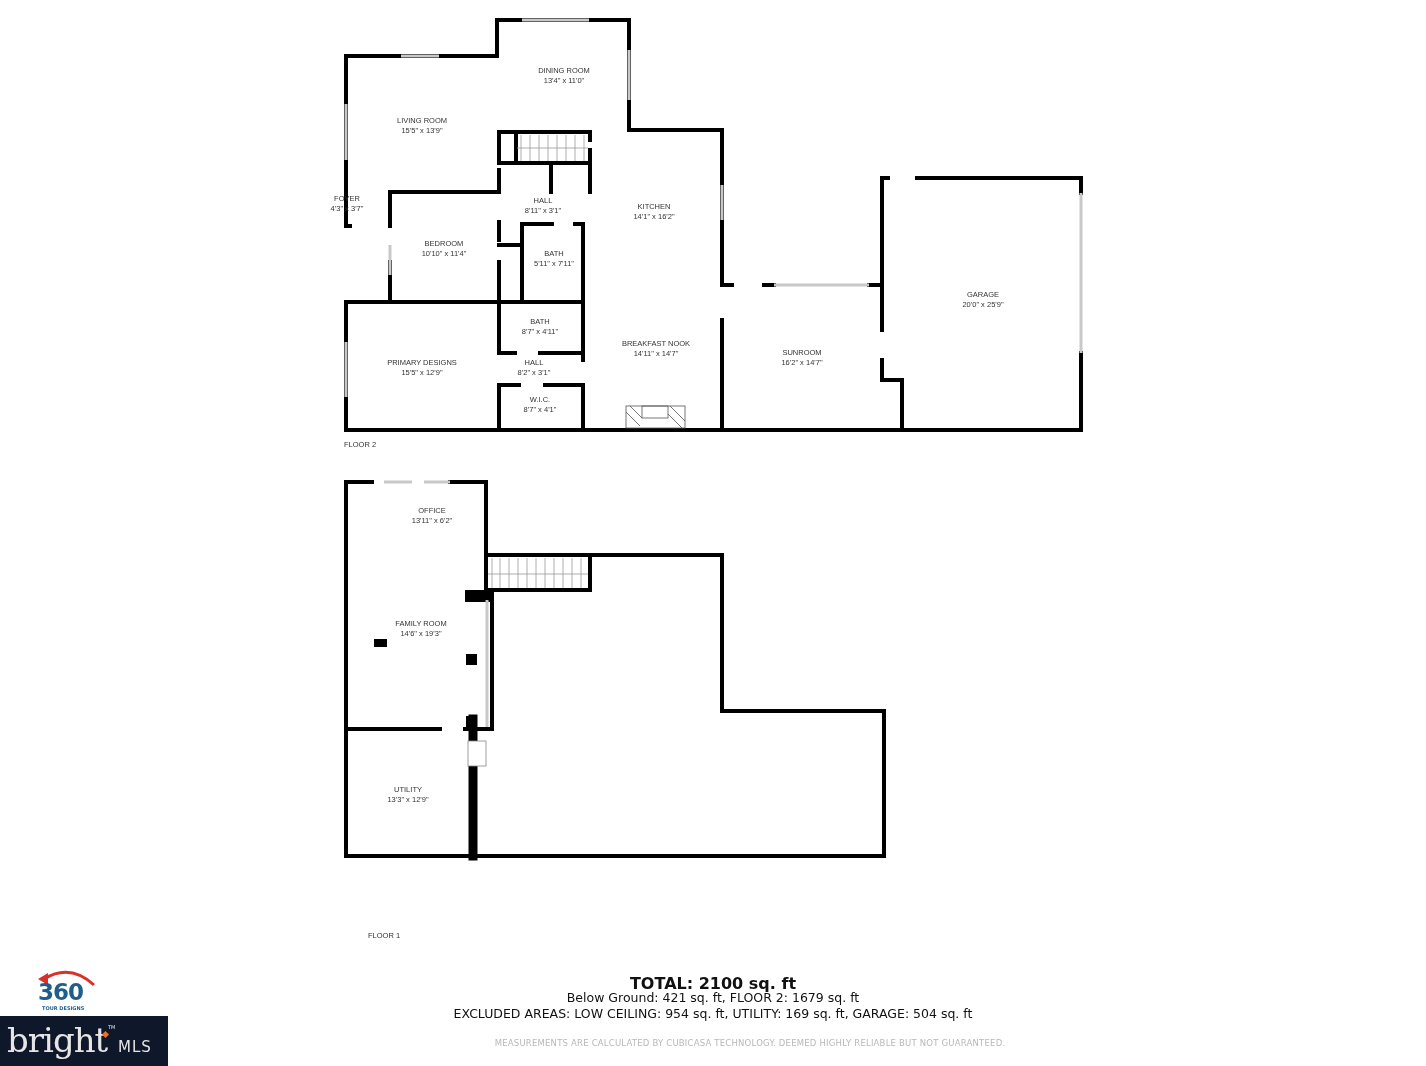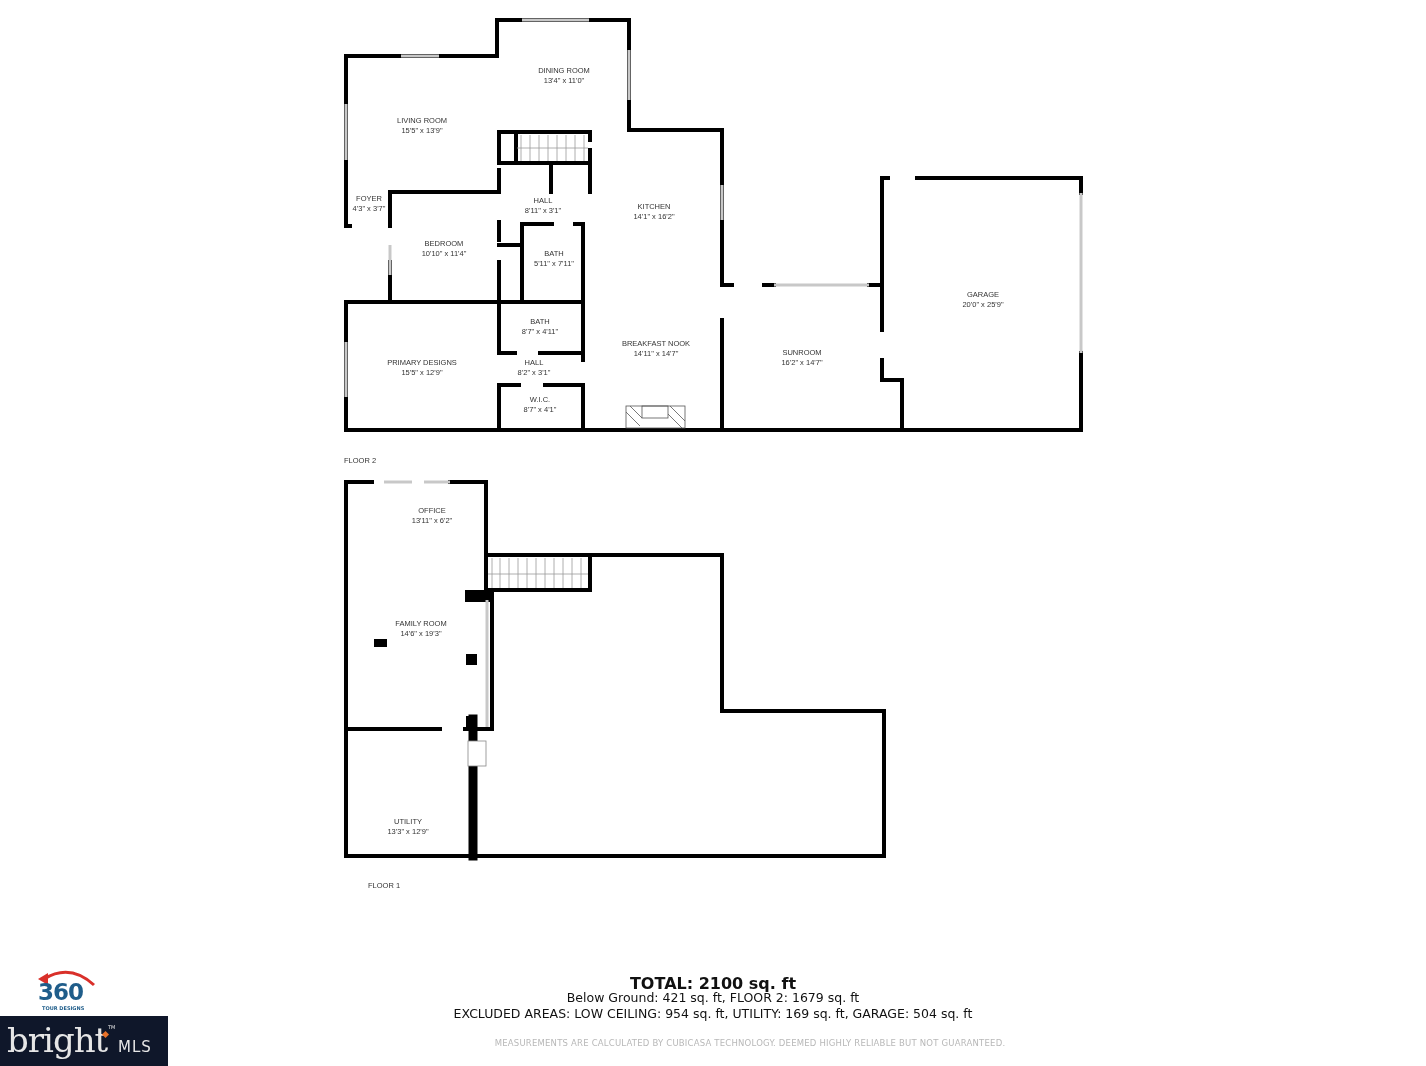--- a/index.html
+++ b/index.html
@@ -134,39 +134,39 @@
     <rect x="374" y="639" width="13" height="8"></rect>
     <rect x="466" y="654" width="11" height="11"></rect>
     <rect x="466" y="716" width="11" height="11"></rect>
   </g>
   <rect x="468" y="741" width="18" height="25" fill="#fff" stroke="#888" stroke-width="0.8"></rect>
 </svg>
 
 <div id="labels">
     <div class="room-label" style="left: 564px; top: 76px;"><span class="name">DINING ROOM</span><span class="dim">13'4" x 11'0"</span></div>
     <div class="room-label" style="left: 422px; top: 126px;"><span class="name">LIVING ROOM</span><span class="dim">15'5" x 13'9"</span></div>
-    <div class="room-label" style="left: 369px; top: 204px;"><span class="name">FOYER</span><span class="dim">4'3" x 3'7"</span></div>
+    <div class="room-label" style="left: 347px; top: 204px;"><span class="name">FOYER</span><span class="dim">4'3" x 3'7"</span></div>
     <div class="room-label" style="left: 543px; top: 206px;"><span class="name">HALL</span><span class="dim">8'11" x 3'1"</span></div>
     <div class="room-label" style="left: 654px; top: 212px;"><span class="name">KITCHEN</span><span class="dim">14'1" x 16'2"</span></div>
     <div class="room-label" style="left: 444px; top: 249px;"><span class="name">BEDROOM</span><span class="dim">10'10" x 11'4"</span></div>
     <div class="room-label" style="left: 554px; top: 259px;"><span class="name">BATH</span><span class="dim">5'11" x 7'11"</span></div>
     <div class="room-label" style="left: 983px; top: 300px;"><span class="name">GARAGE</span><span class="dim">20'0" x 25'9"</span></div>
     <div class="room-label" style="left: 540px; top: 327px;"><span class="name">BATH</span><span class="dim">8'7" x 4'11"</span></div>
     <div class="room-label" style="left: 656px; top: 349px;"><span class="name">BREAKFAST NOOK</span><span class="dim">14'11" x 14'7"</span></div>
     <div class="room-label" style="left: 802px; top: 358px;"><span class="name">SUNROOM</span><span class="dim">16'2" x 14'7"</span></div>
     <div class="room-label" style="left: 422px; top: 368px;"><span class="name">PRIMARY DESIGNS</span><span class="dim">15'5" x 12'9"</span></div>
     <div class="room-label" style="left: 534px; top: 368px;"><span class="name">HALL</span><span class="dim">8'2" x 3'1"</span></div>
     <div class="room-label" style="left: 540px; top: 405px;"><span class="name">W.I.C.</span><span class="dim">8'7" x 4'1"</span></div>
     <div class="room-label" style="left: 432px; top: 516px;"><span class="name">OFFICE</span><span class="dim">13'11" x 6'2"</span></div>
     <div class="room-label" style="left: 421px; top: 629px;"><span class="name">FAMILY ROOM</span><span class="dim">14'6" x 19'3"</span></div>
-    <div class="room-label" style="left: 408px; top: 795px; margin-top: 32px;"><span class="name">UTILITY</span><span class="dim">13'3" x 12'9"</span></div>
+    <div class="room-label" style="left: 408px; top: 795px;"><span class="name">UTILITY</span><span class="dim">13'3" x 12'9"</span></div>
   </div>
 
-<div class="floor-label" style="left:344px; top:456px;">FLOOR 2</div>
-<div class="floor-label" style="left:344px; top:881px;padding-left:24px;">FLOOR 1</div>
+<div class="floor-label" style="left:344px; top:440px;">FLOOR 2</div>
+<div class="floor-label" style="left:344px; top:931px;padding-left:24px;">FLOOR 1</div>
 
 <div class="s-line" style="top:974px; font-weight:bold; font-size:16px;">TOTAL: 2100 sq. ft</div>
 <div class="s-line" style="top:990px;">Below Ground: 421 sq. ft, FLOOR 2: 1679 sq. ft</div>
 <div class="s-line" style="top:1006px;">EXCLUDED AREAS: LOW CEILING: 954 sq. ft, UTILITY: 169 sq. ft, GARAGE: 504 sq. ft</div>
 <div class="disclaimer" style="top:1038px;">MEASUREMENTS ARE CALCULATED BY CUBICASA TECHNOLOGY. DEEMED HIGHLY RELIABLE BUT NOT GUARANTEED.</div>
 
 <div class="logo360">
   <svg width="80" height="30" style="position:absolute;left:0;top:0;">
     <path d="M14,14 Q40,-2 64,20" fill="none" stroke="#d9302a" stroke-width="3"></path>
     <polygon points="8,14 18,8 18,20" fill="#d9302a"></polygon>

